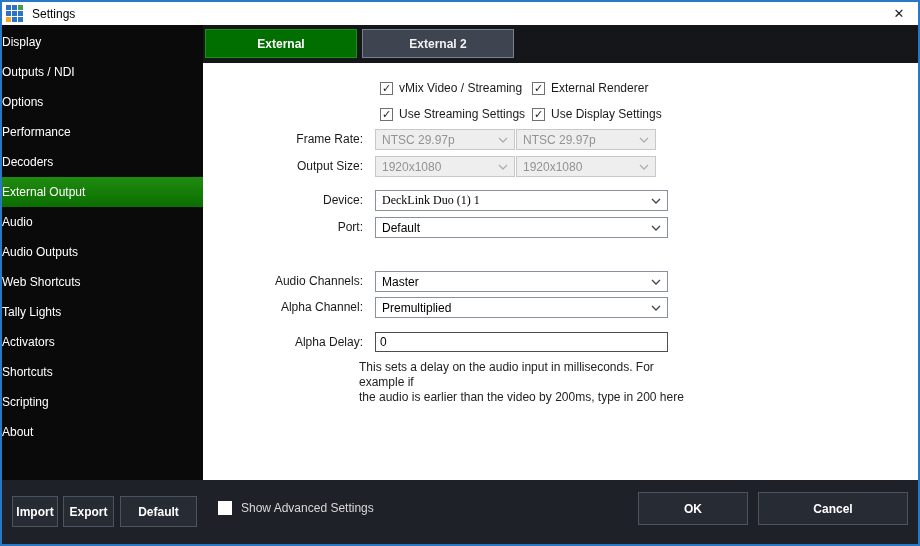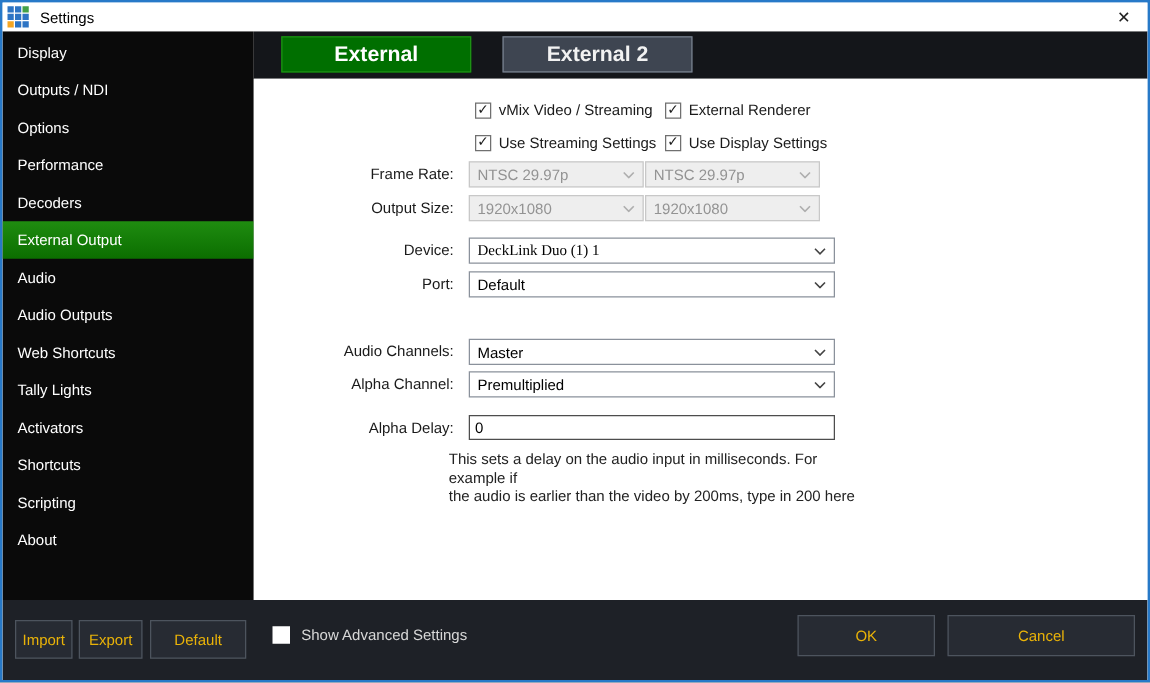--- a/index.html
+++ b/index.html
@@ -15,27 +15,27 @@
   .appicon{ width:18px; height:18px; margin-left:4px; display:grid;
     grid-template-columns:repeat(3,5px); grid-template-rows:repeat(3,5px); gap:1px; }
   .appicon span{ background:#2d74c4; display:block; }
   .appicon .g{ background:#43a047; } .appicon .o{ background:#f5a623; }
   .title-text{ font-size:12px; color:#000; margin-left:8px; }
   .close-btn{ position:absolute; right:8px; top:2px; width:22px; height:19px;
     display:flex; align-items:center; justify-content:center; font-size:13px; color:#222; cursor:pointer;}
   
   .body{ flex:1; display:flex; }
   .sidebar{ width:201px; background:#0a0a0a; padding-top:2px; flex:0 0 201px; }
-  .side-item{ height:30px; display:flex; align-items:center; padding-left:12px;
+  .side-item{ height:30px; display:flex; align-items:center; 
     color:#fff; font-size:12px; cursor:pointer; }
   .side-item.sel{ background:linear-gradient(180deg,#1f8c10,#0b6e00); }
   .main{ flex:1; display:flex; flex-direction:column; }
   .tabbar{ height:38px; background:#14161a; display:flex; align-items:flex-end; padding:0 0 5px 2px; gap:5px; flex:0 0 38px;}
   .tab{ width:152px; height:29px; display:flex; align-items:center; justify-content:center;
-    font-size:17px; font-weight:700; color:#fff; cursor:pointer;margin-left:20px; }
+    font-size:12px; font-weight:700; color:#fff; cursor:pointer; }
   .tab.active{ background:#006f00; border:1px solid #1d9114; }
   .tab.inactive{ background:#3e4551; border:1px solid #77808d; color:#f2f2f2; }
   
   .panel{ flex:1; background:#fff; position:relative; font-size:12px; color:#1a1a1a; }
   .abs{ position:absolute; }
   .cb-item{ display:flex; align-items:center; gap:6px; height:16px; }
   .cbox{ width:13px; height:13px; background:#fff; border:1px solid #707070;
     display:flex; align-items:center; justify-content:center;
     font-size:11px; line-height:11px; color:#1a1a1a; }
   .flabel{ width:160px; text-align:right; padding-right:0; line-height:21px; color:#1a1a1a; }
@@ -43,22 +43,22 @@
   .dd{ height:21px; border:1px solid #8a919b; background:#fff; display:flex; align-items:center;
     padding:0 6px; font-size:12px; color:#000; justify-content:space-between; cursor:pointer; }
   .dd.disabled{ background:#eeeeee; border-color:#c8c8c8; color:#939393; cursor:default; }
   .dd .chev{ display:flex; align-items:center; }
   .dd-sm{ width:140px; } .dd-lg{ width:293px; }
   .txt-input{ width:293px; height:20px; border:1px solid #4d4d4d; font-size:12px;
     font-family:"Liberation Sans",sans-serif; padding:0 4px; color:#000; background:#fff; }
   .help{ color:#222; font-size:12px; line-height:15px; }
   
   .footer{ height:64px; background:#1e2127; position:relative; flex:0 0 64px; }
-  .f-btn{ position:absolute; background:#272b33; border:1px solid #4d545e; color:#eab308;
-    font-weight:400; font-size:12px; display:flex; align-items:center; justify-content:center; cursor:pointer; }
+  .f-btn{ position:absolute; background:#272b33; border:1px solid #4d545e; color:#ffffff;
+    font-weight:700; font-size:12px; display:flex; align-items:center; justify-content:center; cursor:pointer; }
   .sas-box{ position:absolute; left:216px; top:21px; width:14px; height:14px; background:#fff; cursor:pointer;}
   .sas-label{ position:absolute; left:239px; top:21px; color:#d8d8d8; font-size:12px; }
 </style>
 </head>
 <body>
 
 <div class="window">
 
   <div class="titlebar">
     <div class="appicon">

